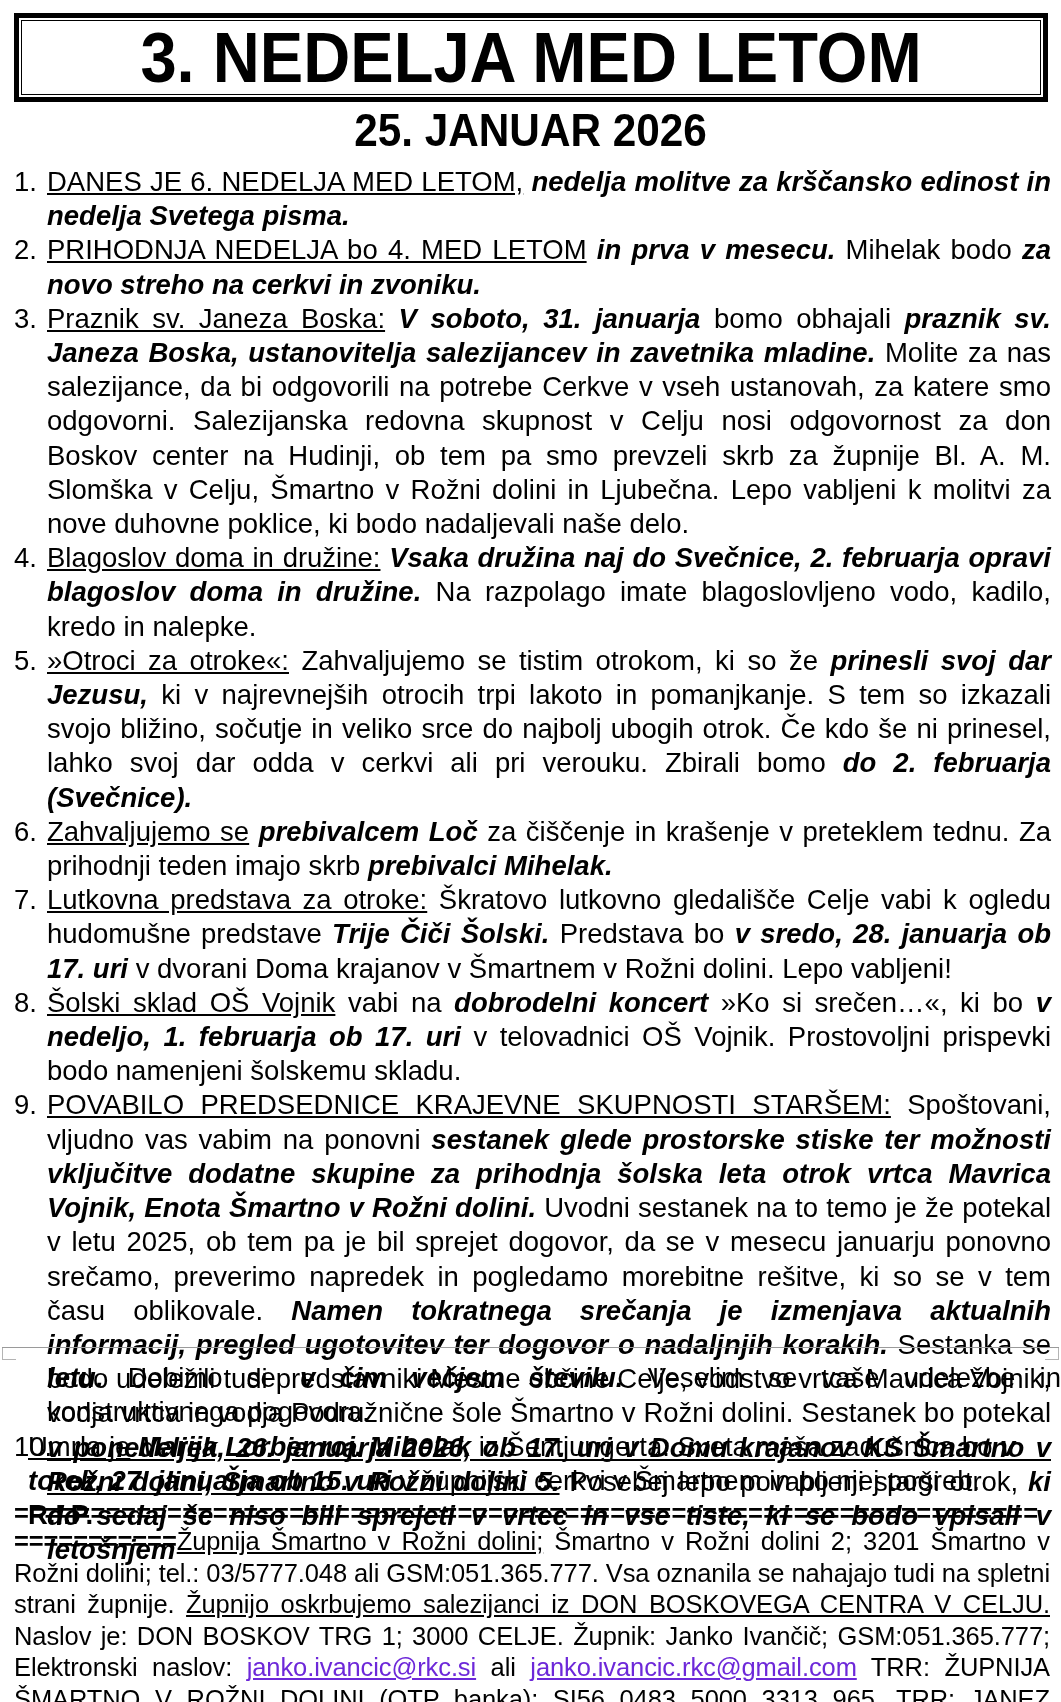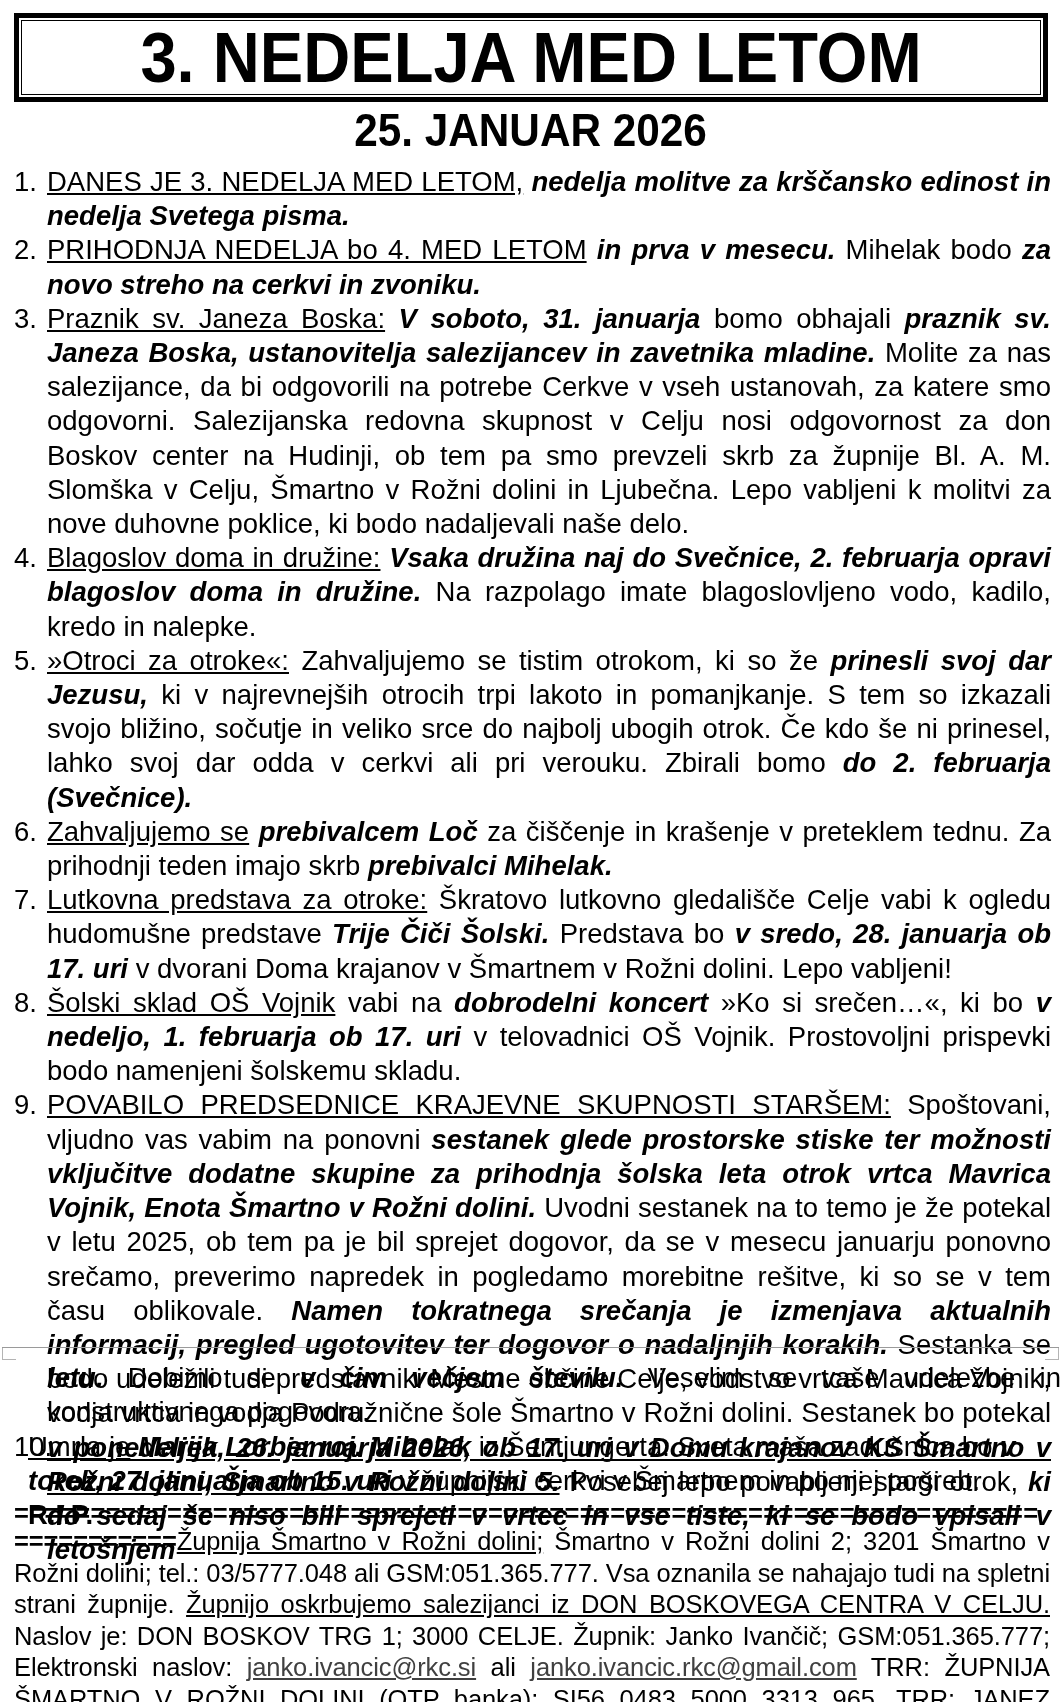--- a/index.html
+++ b/index.html
@@ -204,41 +204,41 @@
     letter-spacing: 0.4px;
     white-space: nowrap;
     overflow: hidden;
     font-weight: 700;
   }
   .footer .para {
     display: block;
     text-align: justify;
   }
   .footer a.link {
-    color: #404040;
+    color: #6d28d9;
     text-decoration: underline;
   }
 </style>
 </head>
 <body>
 
 <div class="page">
 
   <div class="title-box">
     <span class="inner-rule"></span>
     <span class="title-text">3. NEDELJA MED LETOM</span>
   </div>
 
   <div class="subtitle">25. JANUAR 2026</div>
 
   <div class="body">
     <ol class="notices">
         <li>
           <span class="num">1.</span>
-          <span class="body-text"><u class="ul">DANES JE 3. NEDELJA MED LETOM,</u><b class="bi"> nedelja molitve za krščansko edinost in nedelja Svetega pisma.</b></span>
+          <span class="body-text"><u class="ul">DANES JE 6. NEDELJA MED LETOM,</u><b class="bi"> nedelja molitve za krščansko edinost in nedelja Svetega pisma.</b></span>
         </li>
         <li>
           <span class="num">2.</span>
           <span class="body-text"><u class="ul">PRIHODNJA NEDELJA bo 4. MED LETOM</u><b class="bi"> in prva v mesecu.</b><span> Mihelak bodo </span><b class="bi">za novo streho na cerkvi in zvoniku.</b></span>
         </li>
         <li class="narrow">
           <span class="num">3.</span>
           <span class="body-text"><u class="ul">Praznik sv. Janeza Boska:</u><b class="bi"> V soboto, 31. januarja</b><span> bomo obhajali </span><b class="bi">praznik sv. Janeza Boska, ustanovitelja salezijancev in zavetnika mladine.</b><span> Molite za nas salezijance, da bi odgovorili na potrebe Cerkve v vseh ustanovah, za katere smo odgovorni. Salezijanska redovna skupnost v Celju nosi odgovornost za don Boskov center na Hudinji, ob tem pa smo prevzeli skrb za župnije Bl. A. M. Slomška v Celju, Šmartno v Rožni dolini in Ljubečna. Lepo vabljeni k molitvi za nove duhovne poklice, ki bodo nadaljevali naše delo.</span></span>
         </li>
         <li class="narrow">

